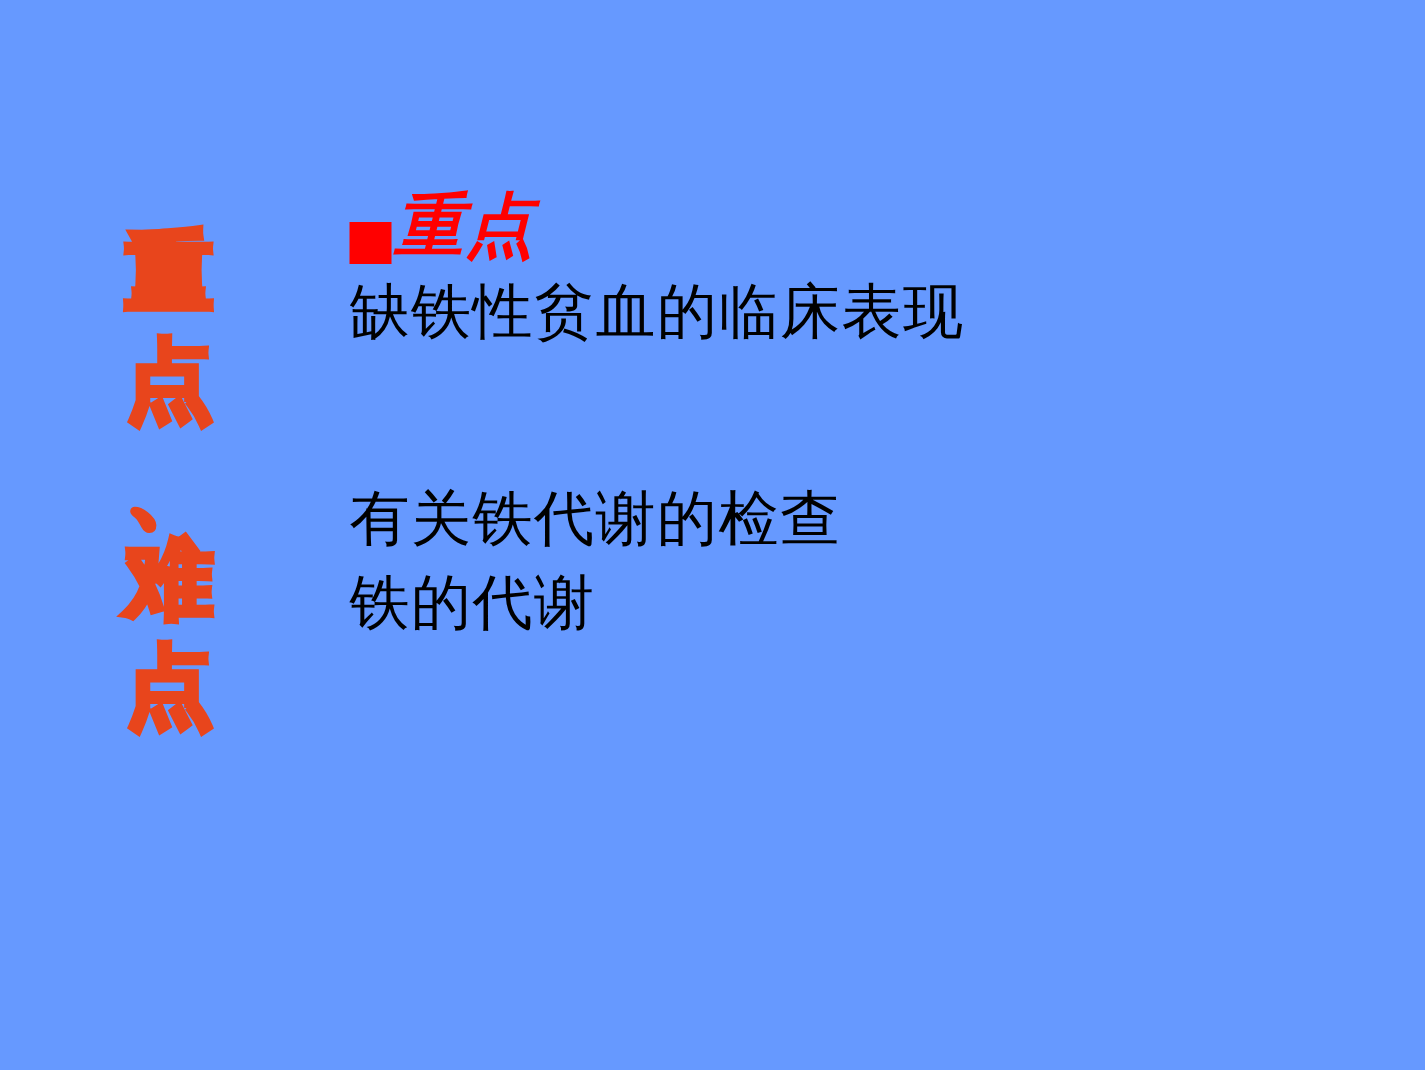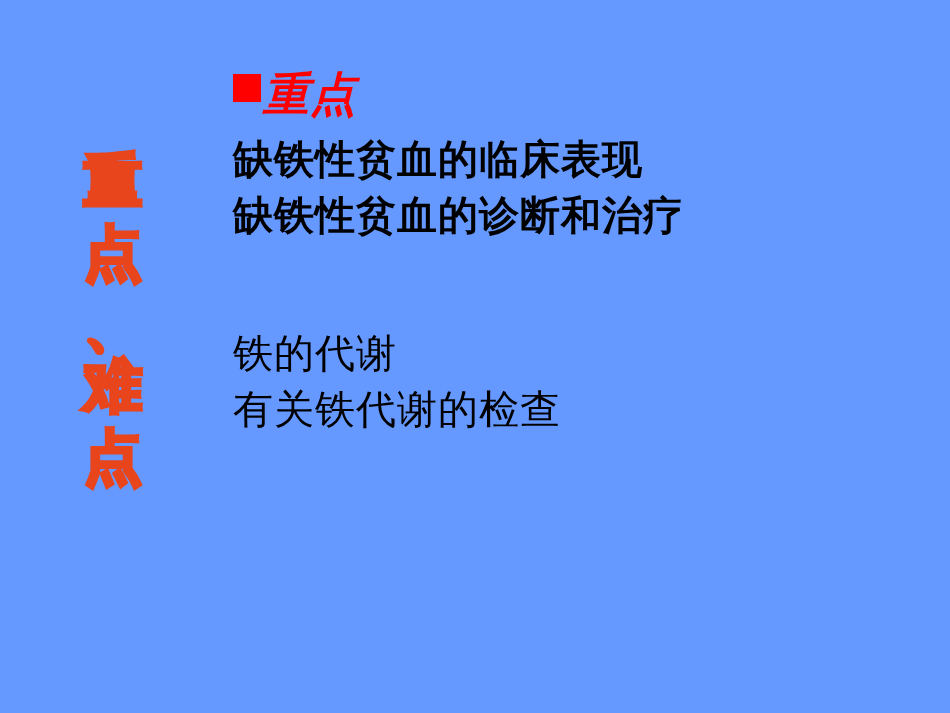--- a/index.html
+++ b/index.html
@@ -68,23 +68,24 @@
   .block {
     margin-bottom: 46px;
   }
 
   .block:last-child {
     margin-bottom: 0;
   }
 
   .heading {
     display: flex;
-    align-items: flex-start;
+    align-items: flex-end;
     height: 54px;
     margin-bottom: 6px;
+    margin-top: 48px;
   }
 
   .bullet-square {
     width: 28px;
     height: 28px;
     background: #ff0000;
     flex: 0 0 auto;
     margin-right: 2px;
     position: relative;
     top: 2px;
@@ -105,21 +106,20 @@
     font-family: "Liberation Serif", "DejaVu Serif", serif;
     font-size: 40px;
     line-height: 56px;
     color: #000000;
     white-space: nowrap;
     letter-spacing: 1px;
   }
 
   .block-primary .body-line {
     margin-left: 0;
-    font-weight: bold;
   }
 
   .gap-after-primary {
     height: 36px;
   }
 </style>
 </head>
 <body>
 
 <div id="slide">
@@ -133,24 +133,23 @@
   </div>
 
   <div class="content">
 
     <div class="block block-primary">
       <div class="heading">
         <span class="bullet-square"></span>
         <span class="heading-text">重点</span>
       </div>
       <div class="body-line">缺铁性贫血的临床表现</div>
-      <div class="body-line">缺铁性贫血的诊断和治疗</div>
     </div>
 
     <div class="gap-after-primary"></div>
 
     <div class="block">
+      <div class="body-line">有关铁代谢的检查</div>
       <div class="body-line">铁的代谢</div>
-      <div class="body-line">有关铁代谢的检查</div>
     </div>
 
   </div>
 </div>
 
 </body></html>

